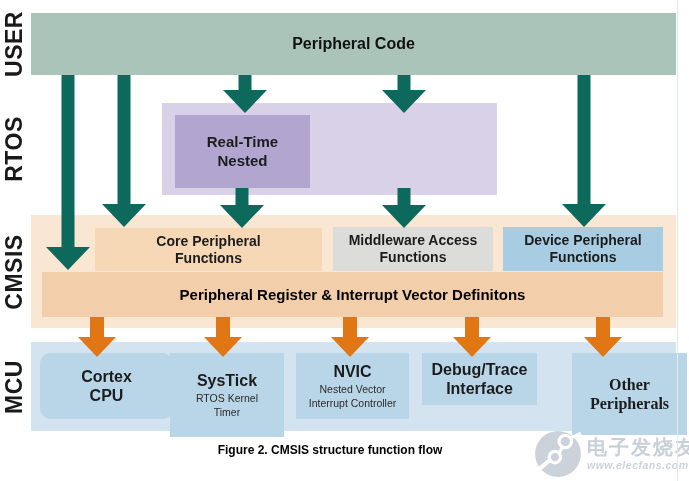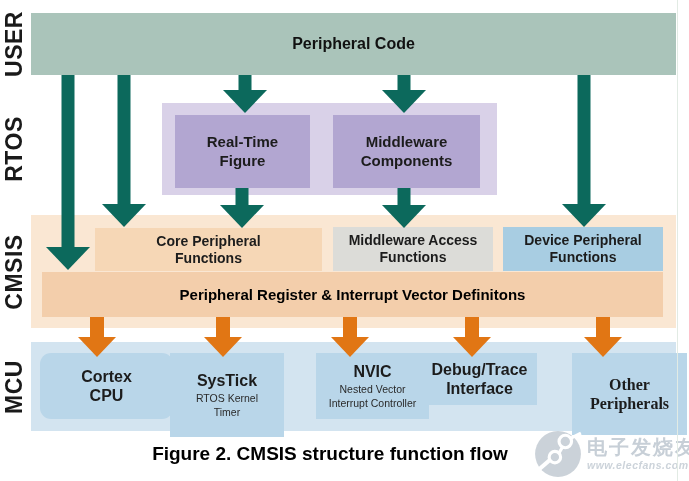--- a/index.html
+++ b/index.html
@@ -38,42 +38,42 @@
   #dev-periph  { left:503px; top:227px; width:160px; height:44px; background:#a8cde2; }
   #periph-reg  { left:42px;  top:272px; width:621px; height:45px; background:#f3ceab;
                  font-size:15px; font-weight:700; color:#000000; }
 
   #mcu-band { left:31px; top:342px; width:645px; height:89px; background:#d3e4f0; }
   .mcu-box { background:#b9d6e9; color:#1c1c1c; }
   .mcu-box .title { font-size:16px; font-weight:700; line-height:1.2; }
   .mcu-box .subtitle { font-size:10.5px; font-weight:400; line-height:1.25; margin-top:2px; color:#2a2a2a; }
   #mcu-cortex { left:40px;  top:353px; width:133px; height:66px;border-radius:11px; }
   #mcu-systick{ left:170px; top:353px; width:114px; height:84px; }
-  #mcu-nvic   { left:296px; top:353px; width:113px; height:66px;margin-left:20px; }
+  #mcu-nvic   { left:296px; top:353px; width:113px; height:66px; }
   #mcu-debug  { left:422px; top:353px; width:115px; height:52px; }
   #mcu-other  { left:572px; top:353px; width:115px; height:82px;font-family:Liberation Serif, serif; }
 
   
   .arrow { position:absolute; }
   .arrow .shaft { position:absolute; top:0; left:50%; transform:translateX(-50%); }
   .arrow .head  { position:absolute; bottom:0; left:50%; transform:translateX(-50%);
                   width:0; height:0; }
   .arrow.green { width:44px; }
   .arrow.green .shaft { width:13px; height:calc(100% - 23px); background:#0c695c; }
   .arrow.green .head  { border-left:22px solid transparent; border-right:22px solid transparent;
                         border-top:23px solid #0c695c; }
   .arrow.orange { width:38px; }
   .arrow.orange .shaft { width:14px; height:calc(100% - 20px); background:#e17614; }
   .arrow.orange .head  { border-left:19px solid transparent; border-right:19px solid transparent;
                          border-top:20px solid #e17614; }
 
   
   #caption {
     position:absolute; left:0; top:443px; width:660px; text-align:center;
-    font-size:19px; font-weight:700; color:#000;
+    font-size:12px; font-weight:700; color:#000;
   }
 
   
   #watermark { position:absolute; left:533px; top:428px; width:170px; height:52px;
                display:flex; align-items:center; }
   #wm-logo { width:50px; height:50px; flex:0 0 auto; }
   #wm-text { margin-left:4px; }
   #wm-brand { font-size:20px; font-weight:700; color:#c7cfd7;
               letter-spacing:2px; line-height:1; text-shadow:0 0 1px #ffffff; }
   #wm-url { font-size:10.5px; font-weight:700; color:#ccd3da; font-style:italic;
@@ -88,23 +88,21 @@
 
   <div class="layer-label" style="left:-46px; top:29px;">USER</div>
   <div class="layer-label" style="left:-46px; top:134px;">RTOS</div>
   <div class="layer-label" style="left:-46px; top:257px;">CMSIS</div>
   <div class="layer-label" style="left:-46px; top:372px;">MCU</div>
 
   <div class="band" id="app-bar">Peripheral Code</div>
 
   <div class="band" id="rtos-outer"></div>
   <div class="box rtos-box pre" id="rt-kernel">Real-Time
-Figure</div>
-  <div class="box rtos-box pre" id="mw-comp">Middleware
-Components</div>
+Nested</div>
 
   <div class="band" id="cmsis-band"></div>
   <div class="box cmsis-box pre" id="core-periph">Core Peripheral
 Functions</div>
   <div class="box cmsis-box pre" id="mw-access">Middleware Access
 Functions</div>
   <div class="box cmsis-box pre" id="dev-periph">Device Peripheral
 Functions</div>
   <div class="box" id="periph-reg">Peripheral Register &amp; Interrupt Vector Definitons</div>
 

